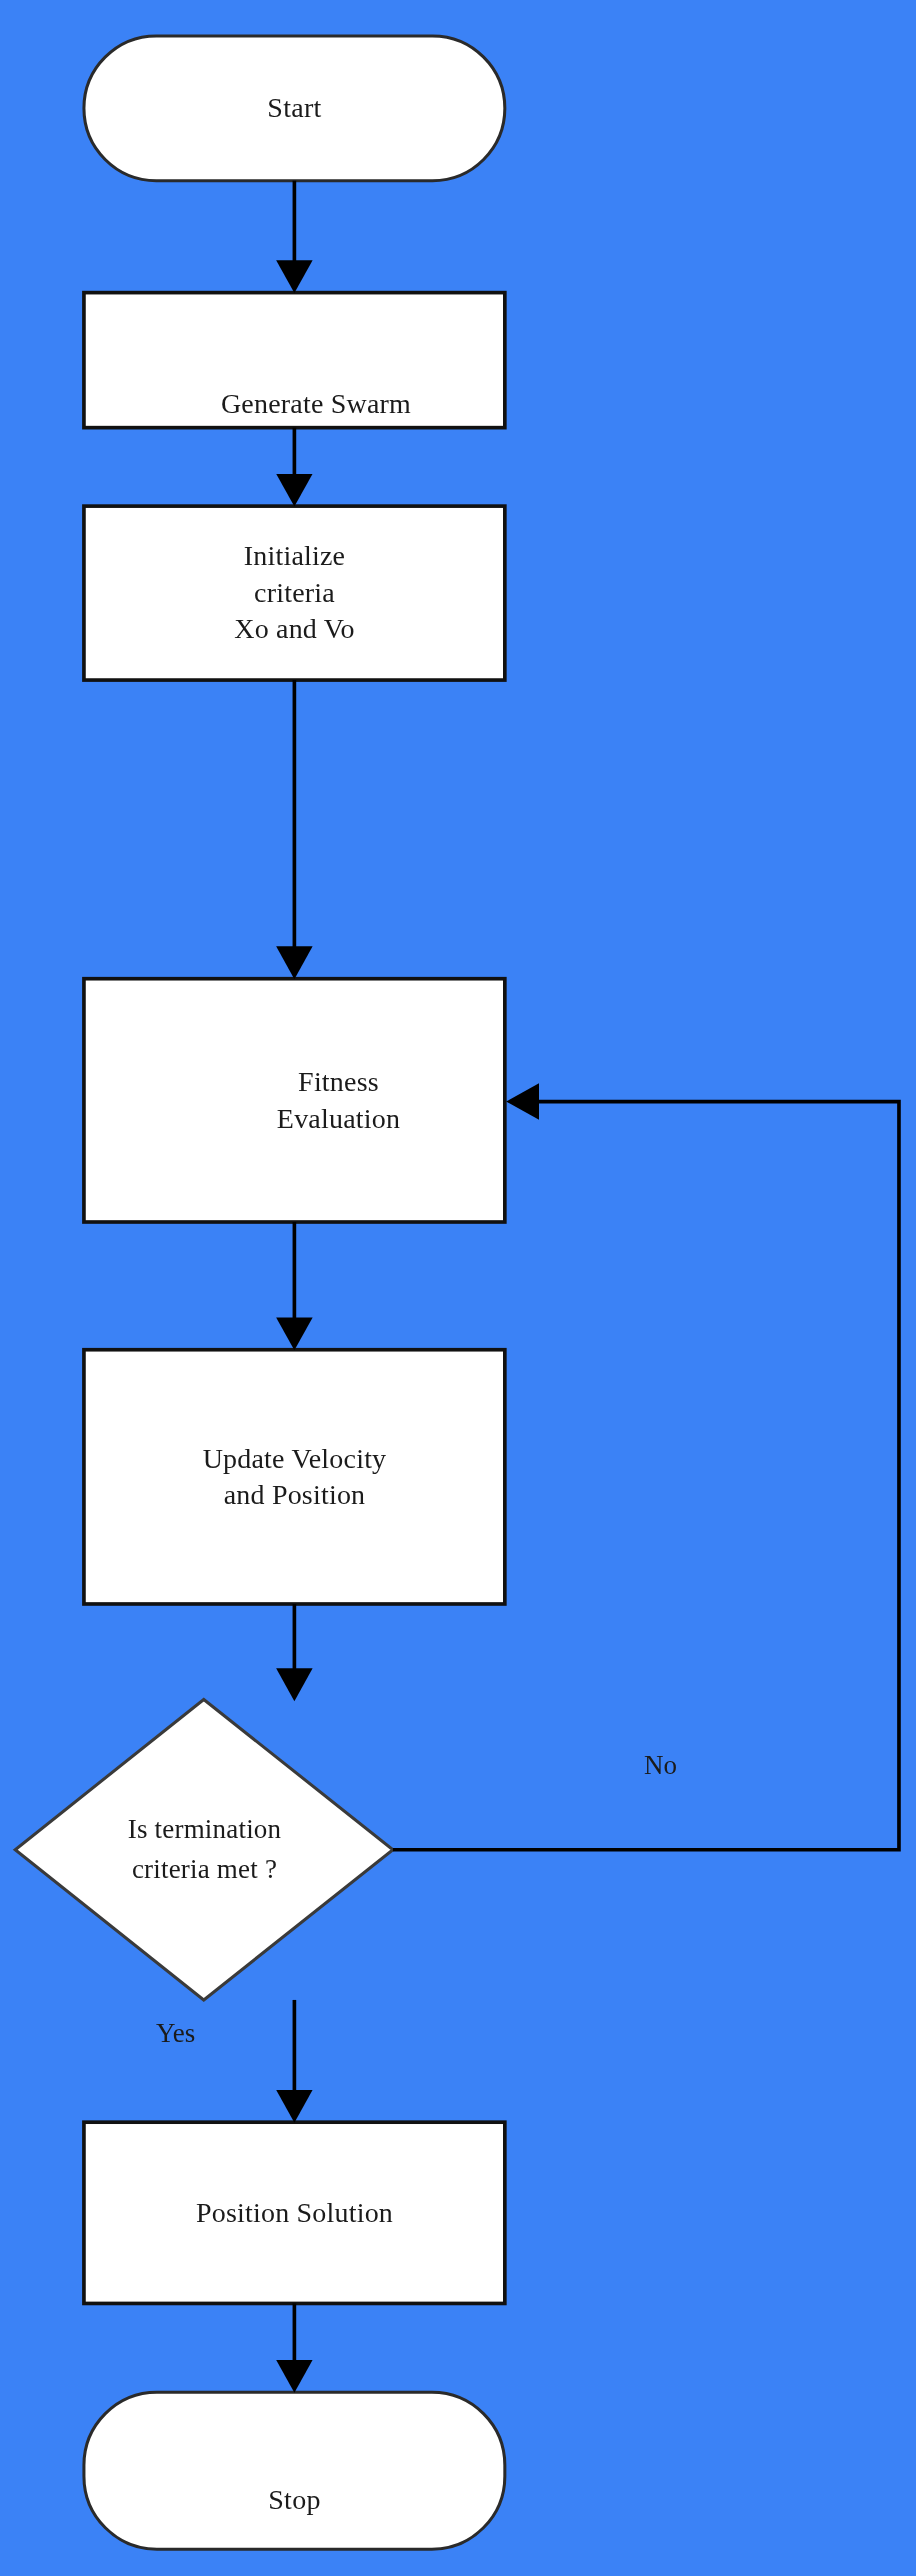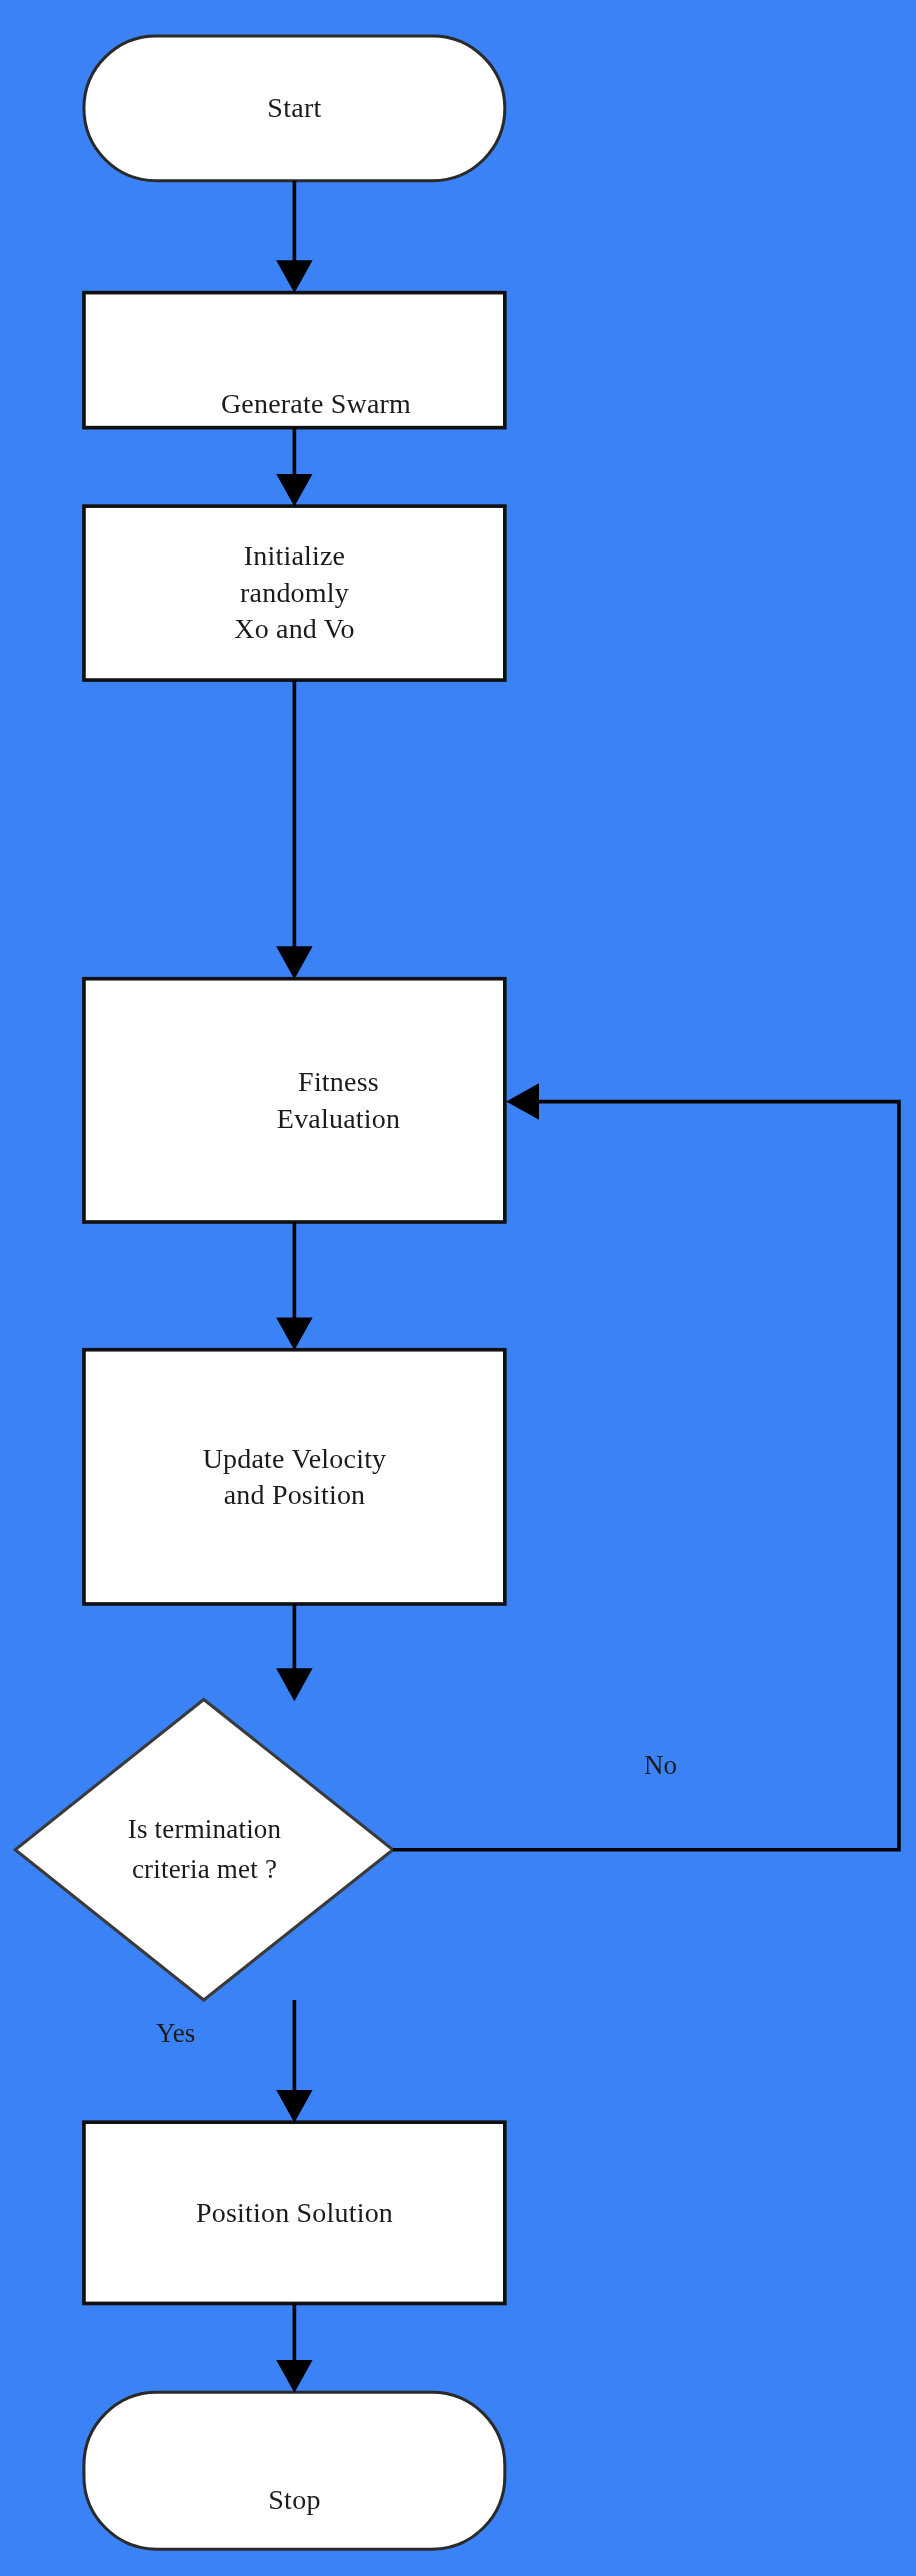--- a/index.html
+++ b/index.html
@@ -87,21 +87,21 @@
 
     <path d="M 646,3040 L 1478,3040 L 1478,1810 L 843,1810" fill="none" stroke="#000000" stroke-width="6" marker-end="url(#arrowhead)"></path>
 
   </svg>
 
   <div class="node-label lbl-term" style="left:84px; top:35px; width:421px; height:145px;">Start</div>
 
   <div class="node-label lbl-proc" style="left:80px; top:292px; width:472px; height:135px;margin-top:45px;">Generate Swarm</div>
 
   <div class="node-label lbl-proc" style="left:84px; top:506px; width:421px; height:174px;">Initialize
-randomly
+criteria
 Xo and Vo</div>
 
   <div class="node-label lbl-proc" style="left:84px; top:979px; width:509px; height:243px;">Fitness
 Evaluation</div>
 
   <div class="node-label lbl-dec" style="left:37px; top:1740px; width:335px; height:219px;">Is termination
 criteria met  ?</div>
 
   <div class="node-label lbl-proc" style="left:84px; top:1350px; width:421px; height:254px;">Update Velocity
 and Position</div>

